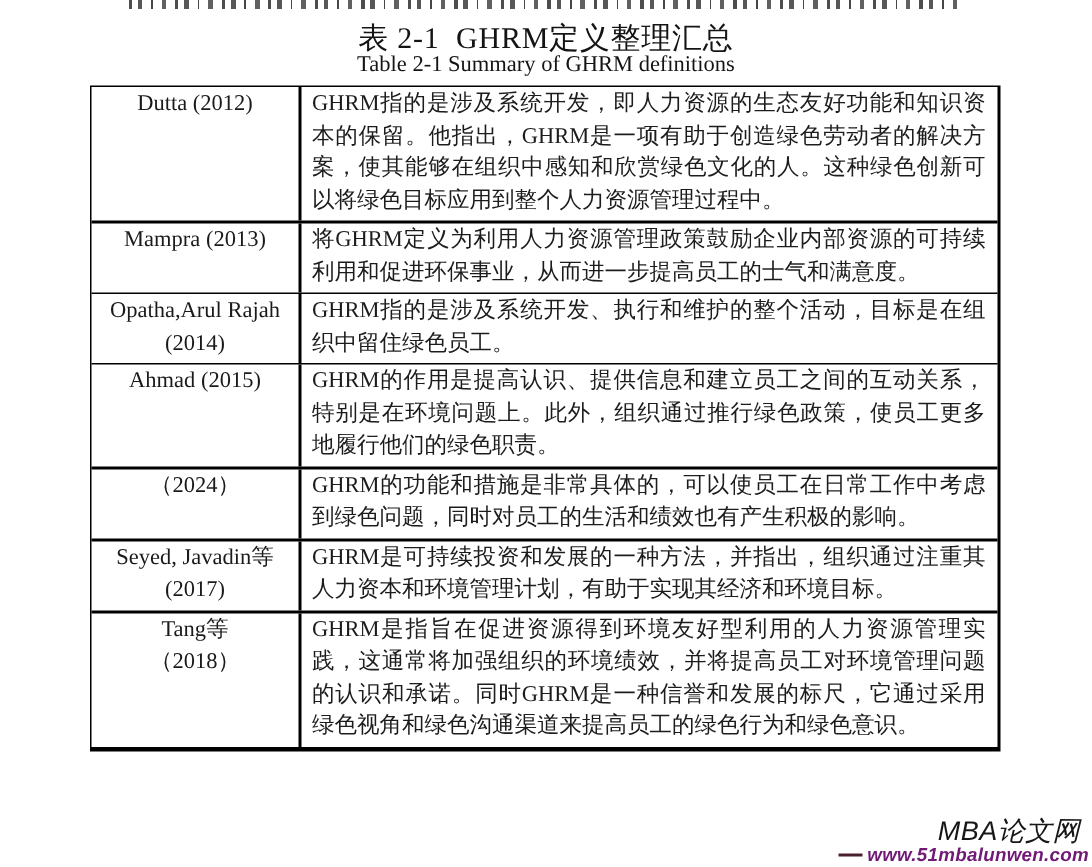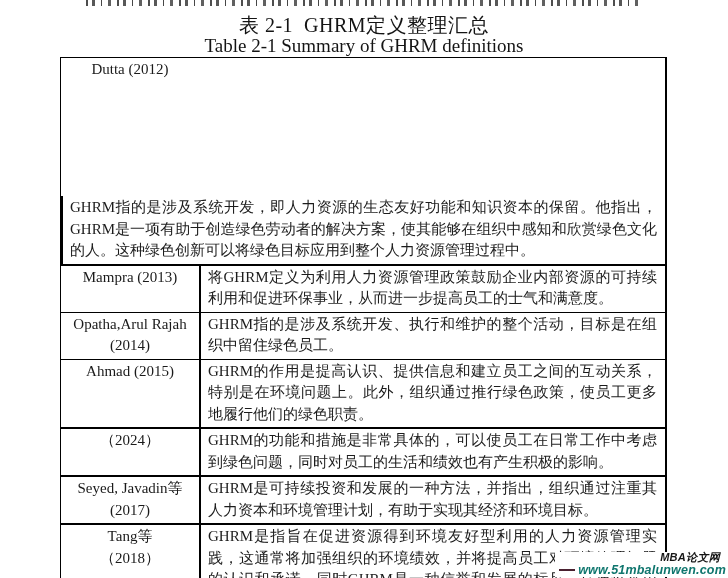--- a/index.html
+++ b/index.html
@@ -19,21 +19,21 @@
         #444 22px 25px, transparent 25px 31px);
     opacity:.85;
   }
   .title-cn{
     position:absolute;top:12px;left:0;width:728px;
     text-align:center;font-size:20px;letter-spacing:.5px;
     white-space:pre;color:#141414;
   }
   .title-en{
     position:absolute;top:35px;left:0;width:728px;
-    text-align:center;font-size:19px;color:#141414;
+    text-align:center;font-size:15px;color:#141414;
   }
   .ghrm-table{
     position:absolute;left:60px;top:57px;width:607px;
     box-sizing:border-box;
     border:1px solid #000;border-right-width:2px;border-bottom-width:3px;
     background:#fff;
   }
   .trow{display:flex;align-items:stretch;}
   .bt1{border-top:1px solid #000;}
   .bt2{border-top:2px solid #000;}
@@ -52,43 +52,43 @@
     color:#1c1c1c;
   }
   .watermark{
     position:absolute;right:2px;bottom:1px;
     display:flex;flex-direction:column;align-items:flex-end;
     font-family:"Liberation Sans","DejaVu Sans",sans-serif;
     font-style:italic;line-height:1.05;
     background:#fff;padding-left:4px;
   }
   .wm-brand{
-    font-weight:bold;font-size:11px;color:#161616;
+    font-weight:normal;font-size:18px;color:#161616;
     padding-right:6px;letter-spacing:.3px;
   }
   .wm-urlrow{display:flex;align-items:center;}
   .wm-dash{
     display:inline-block;width:16px;height:2px;background:#4a2030;
     margin-right:3px;
   }
   .wm-url{
-    font-weight:bold;font-size:12.5px;color:#0f766e;letter-spacing:.2px;
+    font-weight:bold;font-size:12.5px;color:#701a75;letter-spacing:.2px;
   }
 </style>
 </head>
 <body>
 
 <div class="top-cut"></div>
 
 <div class="title-cn">表 2-1  GHRM定义整理汇总</div>
 <div class="title-en">Table 2-1 Summary of GHRM definitions</div>
 
 <div class="ghrm-table">
 
-  <div class="trow" style="min-height:85px;flex-direction:column;">
+  <div class="trow" style="min-height:85px;">
     <div class="author-cell">
       <span>Dutta (2012)</span>
       <span></span>
     </div>
     <div class="def-cell">GHRM指的是涉及系统开发，即人力资源的生态友好功能和知识资本的保留。他指出，GHRM是一项有助于创造绿色劳动者的解决方案，使其能够在组织中感知和欣赏绿色文化的人。这种绿色创新可以将绿色目标应用到整个人力资源管理过程中。</div>
   </div>
 
   <div class="trow bt2" style="min-height:41px;">
     <div class="author-cell">
       <span>Mampra (2013)</span>

